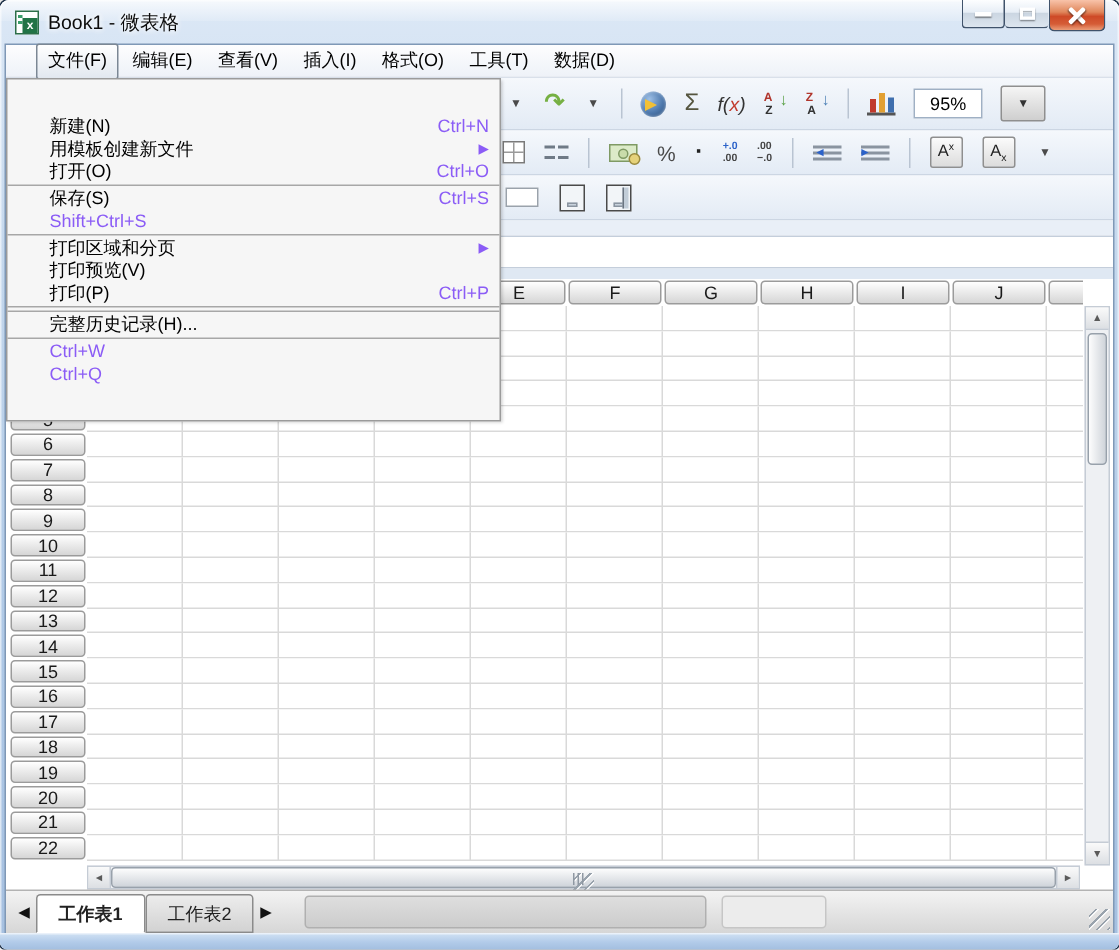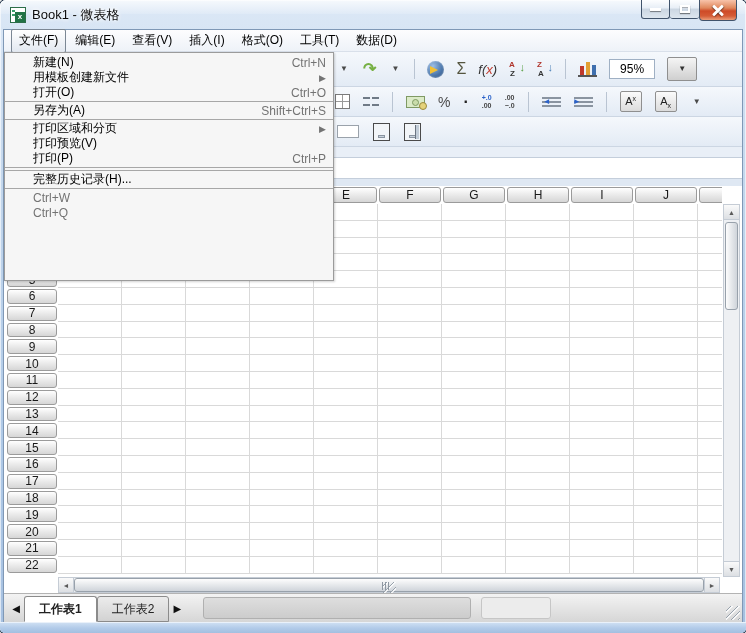--- a/index.html
+++ b/index.html
@@ -26,21 +26,21 @@
   .btn-close{width:38px;height:21px;background:linear-gradient(180deg,#f8c3aa 0%,#e0875c 40%,#ce4a27 55%,#d55c36 80%,#eb9d78 100%);border-radius:0 0 4px 4px;}
   .glyph-min{width:11px;height:3px;background:#fff;box-shadow:0 1px 1px rgba(0,0,0,.45);}
   .glyph-max{width:10px;height:8px;border:2px solid #fff;box-shadow:0 1px 1px rgba(0,0,0,.45), inset 0 1px 1px rgba(0,0,0,.3);}
   .glyph-x{position:relative;width:12px;height:12px;}
   .glyph-x i{position:absolute;left:-1px;top:5px;width:14px;height:3px;background:#fff;border-radius:1px;box-shadow:0 1px 1px rgba(0,0,0,.4);}
   .glyph-x i:first-child{transform:rotate(45deg);}
   .glyph-x i:last-child{transform:rotate(-45deg);}
   
   .body{position:absolute;left:4px;top:30px;width:738px;height:592px;background:#fff;box-shadow:0 0 0 1px #7f98b6;}
   
-  .menubar{position:absolute;left:0;top:0;width:100%;height:22px;background:linear-gradient(#fdfdfe,#eef2f8);border-bottom:1px solid #d9e0ea;display:flex;align-items:center;padding-left:7px;font-size:12px;}
+  .menubar{position:absolute;left:0;top:0;width:100%;height:22px;background:linear-gradient(#fdfdfe,#eef2f8);border-bottom:1px solid #d9e0ea;display:flex;align-items:center;padding-left:20px;font-size:12px;}
   .menu-btn{padding:3px 8px 4px;margin-right:1px;color:#000;white-space:nowrap;}
   .menu-btn.active{border:1px solid #7b8794;background:linear-gradient(#ffffff,#e2e8f0);border-radius:2px;padding:2px 7px 3px;}
   
   .tb{position:absolute;left:0;width:100%;display:flex;align-items:center;background:linear-gradient(#f5f8fc,#e3ebf5);border-bottom:1px solid #ccd6e3;}
   .tb1{top:22px;height:35px;padding-left:333px;gap:12px;}
   .tb2{top:57px;height:30px;padding-left:331px;gap:13px;}
   .tb3{top:87px;height:30px;padding-left:333px;gap:14px;}
   .strip1{position:absolute;left:0;top:117px;width:100%;height:10px;background:#e9eff7;}
   .formulabar{position:absolute;left:0;top:127px;width:100%;height:22px;background:#fff;border-top:1px solid #c4cedb;border-bottom:1px solid #c4cedb;font-size:12px;padding:3px 6px;color:#000;}
   .strip2{position:absolute;left:0;top:149px;width:100%;height:7px;background:#dfe8f3;}
@@ -111,24 +111,24 @@
   .bottombar{position:absolute;left:0;top:563px;width:100%;height:29px;background:linear-gradient(#f3f3f3,#d6d6d6);border-top:1px solid #b3b3b3;display:flex;align-items:center;font-size:12px;}
   .tabnav{width:16px;height:24px;display:flex;align-items:center;justify-content:center;font-size:10px;color:#111;flex:0 0 auto;}
   .tabnav.first{margin-left:4px;}
   .tab{height:26px;display:flex;align-items:center;padding:0 14px;border:1px solid #8b8b8b;border-radius:3px 3px 0 0;margin-top:2px;background:linear-gradient(#ececec,#d2d2d2);color:#222;flex:0 0 auto;}
   .tab.active{background:#fff;font-weight:bold;border-bottom-color:#fff;z-index:2;}
   .gray-panel{margin-left:18px;width:268px;height:22px;border:1px solid #b0b0b0;border-radius:3px;background:linear-gradient(#dedede,#cccccc);flex:0 0 auto;}
   .sum-panel{margin-left:4px;width:190px;height:24px;border:1px solid #c0c0c0;border-radius:3px;background:#fff;display:flex;align-items:center;justify-content:center;color:#000;flex:0 0 auto;}
   .right-panel{margin-left:10px;width:70px;height:22px;border:1px solid #c6c6c6;border-radius:3px;background:#ececec;flex:0 0 auto;}
   .grip{position:absolute;right:2px;bottom:2px;width:14px;height:14px;background:repeating-linear-gradient(135deg,transparent 0 3px,#98a2ac 3px 4px,rgba(255,255,255,.8) 4px 5px);}
   
-  .file-menu{position:absolute;left:4px;top:52px;width:330px;height:229px;background:#f6f6f6;border:1px solid #9b9b9b;z-index:50;padding:2px 0;display:flex;flex-direction:column;box-shadow:1px 1px 2px rgba(0,0,0,.18);}
+  .file-menu{position:absolute;left:4px;top:52px;width:330px;height:229px;background:#f6f6f6;border:1px solid #9b9b9b;z-index:50;padding:2px 0;display:flex;flex-direction:column;box-shadow:1px 1px 2px rgba(0,0,0,.18);justify-content:center;}
   .mi{height:15px;display:flex;align-items:center;padding:0 7px 0 28px;font-size:12px;color:#000;}
   .mi-label{flex:1;white-space:nowrap;}
-  .mi-right{color:#737373;white-space:nowrap;}
+  .mi-right{color:#8b5cf6;white-space:nowrap;}
   .mi-right.arrow{font-size:9px;}
   .menu-sep{height:1px;background:#a7a7a7;margin:1px 0;}
   
   .bottom-edge{position:absolute;left:0;top:622px;width:100%;height:11px;background:linear-gradient(#d2e2f4,#b2cbe9 55%,#a3bfe0);box-shadow:inset 0 1px 0 rgba(255,255,255,.55);border-radius:0 0 4px 4px;}
 </style>
 </head>
 <body>
 
 <div class="window">
 
@@ -703,21 +703,24 @@
       <div class="mi">
         <span class="mi-label">用模板创建新文件</span>
         <span class="mi-right arrow">▶</span>
       </div>
       <div class="mi">
         <span class="mi-label">打开(O)</span>
         <span class="mi-right">Ctrl+O</span>
       </div>
       <div class="menu-sep"></div>
       <div class="mi">
-        <span class="mi-label">另存为(A)</span>
+        <span class="mi-label">保存(S)</span>
+        <span class="mi-right">Ctrl+S</span>
+      </div>
+      <div class="mi">
         <span class="mi-right">Shift+Ctrl+S</span>
       </div>
       <div class="menu-sep"></div>
       <div class="mi">
         <span class="mi-label">打印区域和分页</span>
         <span class="mi-right arrow">▶</span>
       </div>
       <div class="mi">
         <span class="mi-label">打印预览(V)</span>
         <span class="mi-right"></span>

